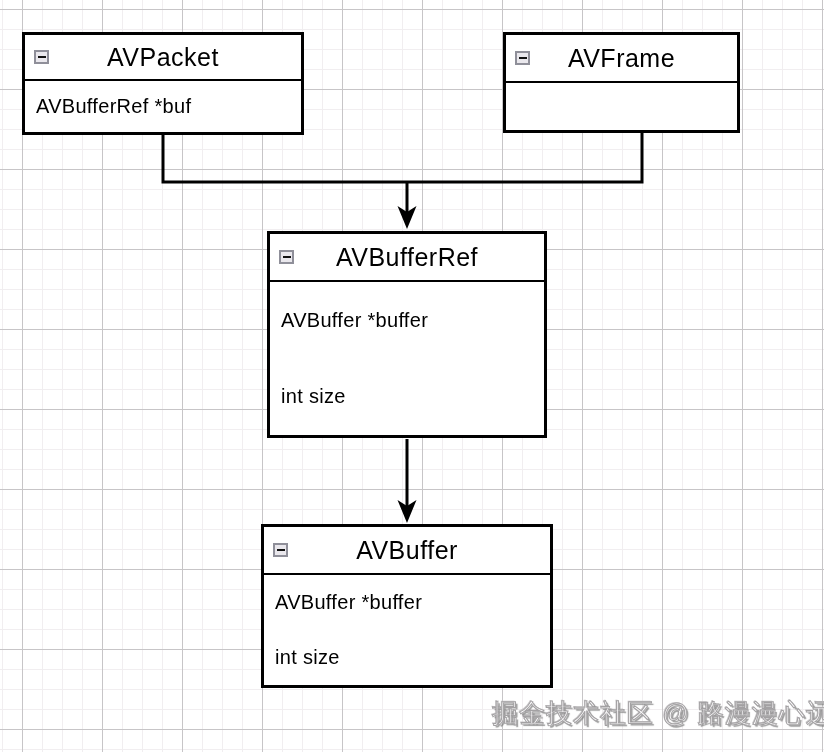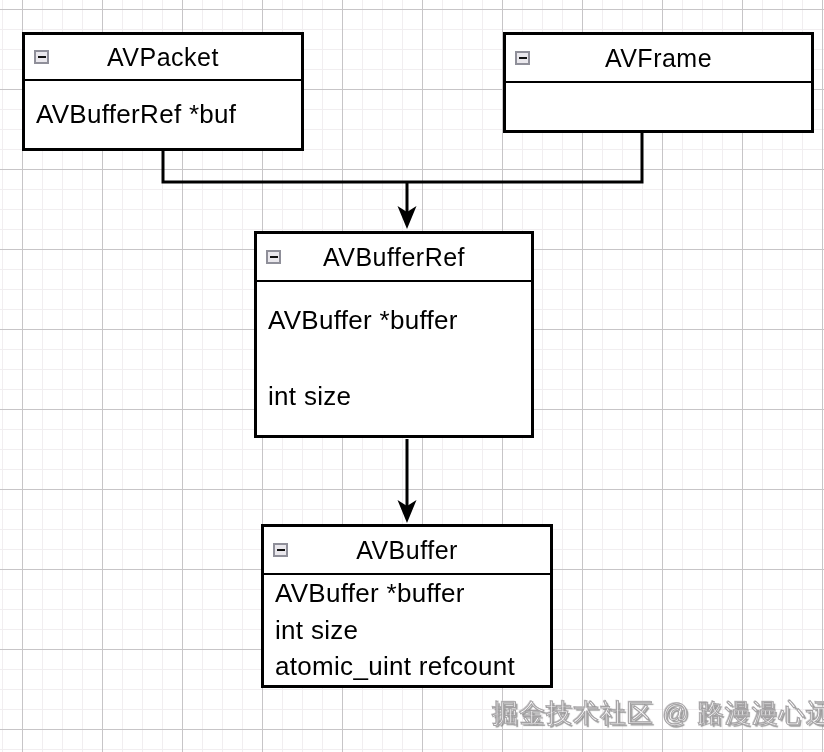--- a/index.html
+++ b/index.html
@@ -29,23 +29,23 @@
   
   .node {
     position: absolute;
     box-sizing: border-box;
     background: #ffffff;
     border: 3px solid #000000;
     display: flex;
     flex-direction: column;
     z-index: 2;
   }
-  #node-avpacket    { left: 22px;  top: 32px;  width: 282px; height: 119px; }
-  #node-avframe     { left: 503px; top: 32px;  width: 311px; height: 101px; }
-  #node-avbufferref { left: 254px; top: 231px; width: 280px; height: 207px; }
+  #node-avpacket    { left: 22px;  top: 32px;  width: 282px; height: 103px; }
+  #node-avframe     { left: 503px; top: 32px;  width: 237px; height: 101px; }
+  #node-avbufferref { left: 267px; top: 231px; width: 280px; height: 207px; }
   #node-avbuffer    { left: 261px; top: 524px; width: 292px; height: 164px; }
 
   .node-header {
     position: relative;
     flex: 0 0 46px;
     border-bottom: 2px solid #000000;
     display: flex;
     align-items: center;
     justify-content: center;
   }
@@ -81,21 +81,21 @@
   .node-body {
     flex: 1 1 auto;
     display: flex;
     flex-direction: column;
   }
   .field-row {
     flex: 1 1 0;
     display: flex;
     align-items: center;
     padding-left: 11px;
-    font-size: 26px;
+    font-size: 20px;
     color: #000000;
     letter-spacing: 0.3px;
     white-space: nowrap;
     overflow: hidden;
   }
   
   .connectors {
     position: absolute;
     left: 0;
     top: 0;
@@ -161,19 +161,18 @@
   </div>
 
   <div class="node" id="node-avbuffer">
     <div class="node-header">
       <span class="collapse-btn"></span>
       <span class="node-title">AVBuffer</span>
     </div>
     <div class="node-body">
       <div class="field-row">AVBuffer *buffer</div>
       <div class="field-row">int size</div>
-      <div class="field-row">atomic_uint refcount</div>
     </div>
   </div>
 
   <div class="watermark">掘金技术社区 @ 路漫漫心远</div>
 
 </div>
 
 </body></html>

